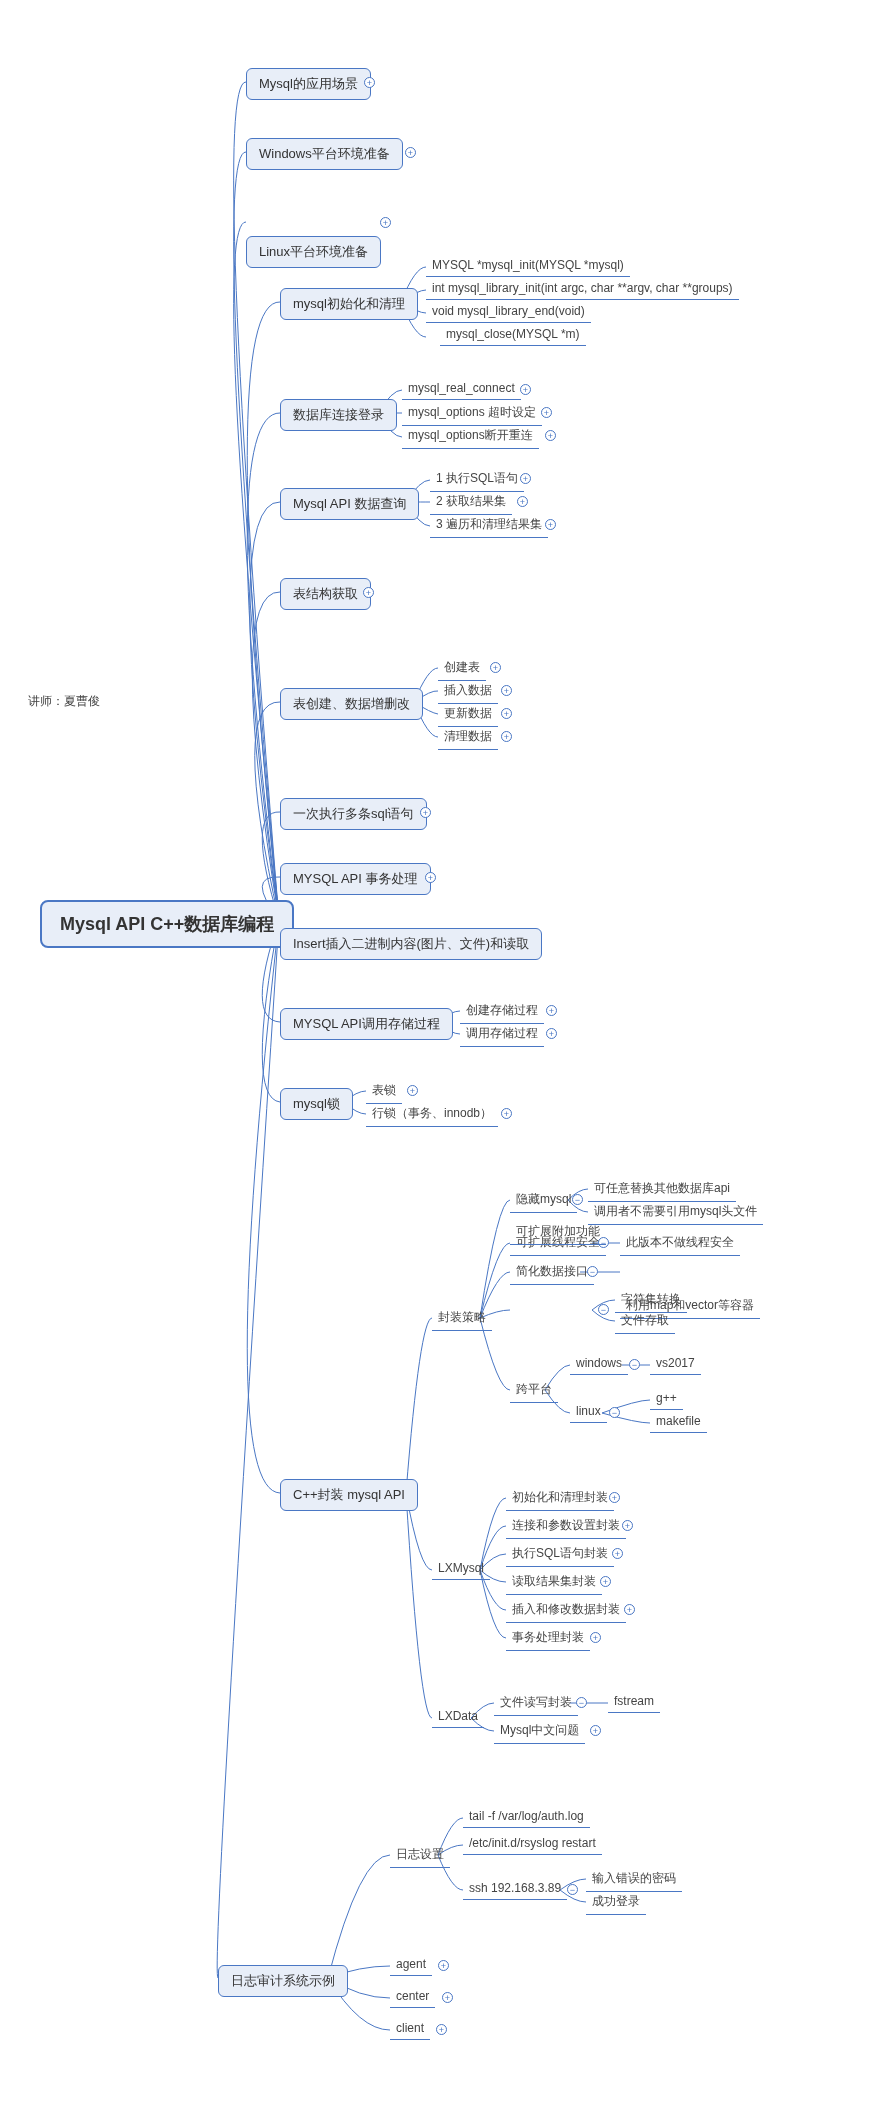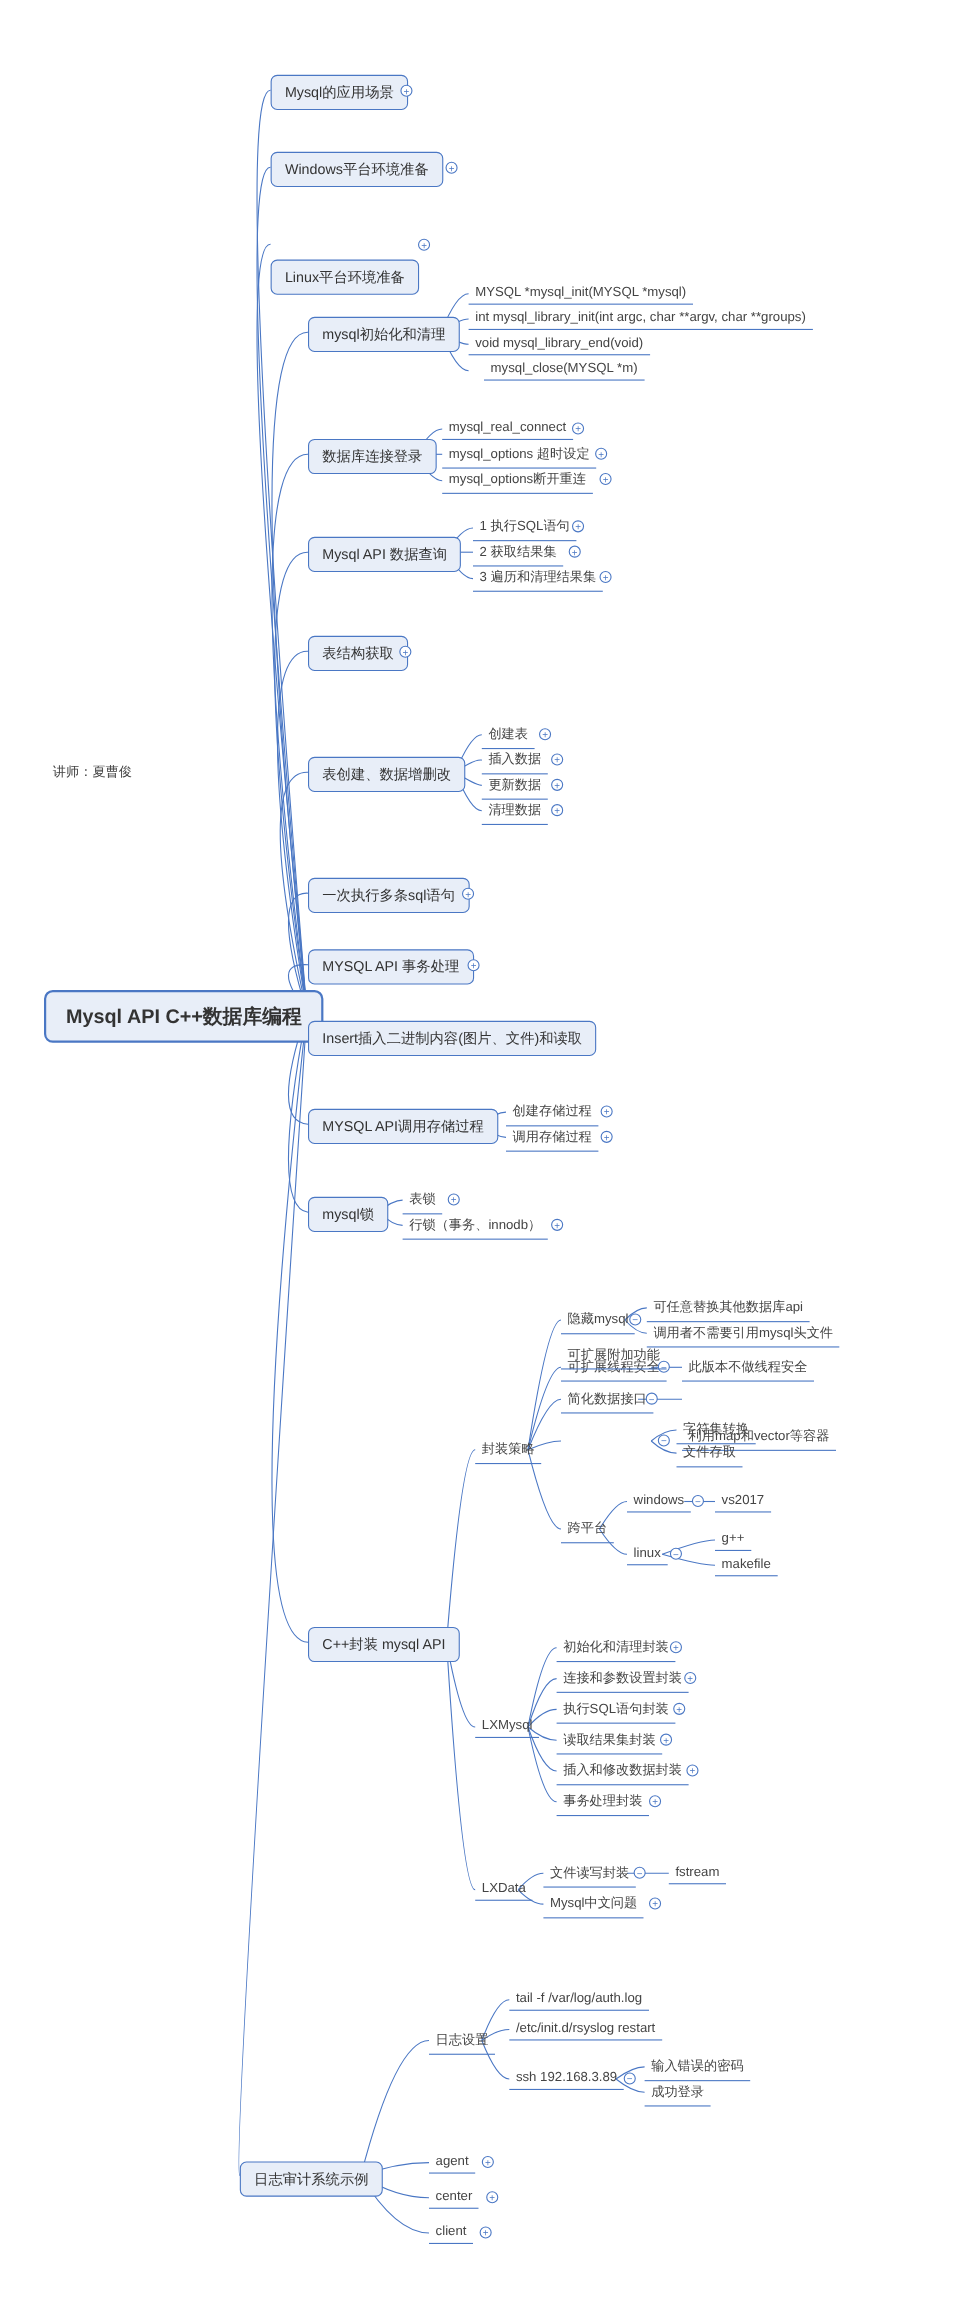--- a/index.html
+++ b/index.html
@@ -165,21 +165,21 @@
 
     <path d="M 438 1855 Q 452 1818 463 1818"></path>
     <path d="M 438 1855 Q 452 1845 463 1845"></path>
     <path d="M 438 1855 Q 452 1890 463 1890"></path>
 
     <path d="M 560 1890 Q 575 1879 586 1879"></path>
     <path d="M 560 1890 Q 575 1902 586 1902"></path>
   </g>
 </svg>
 
-<div class="lbl" style="left:48px;top:693px;text-align:center;">讲师：夏曹俊</div>
+<div class="lbl" style="left:28px;top:693px;text-align:center;">讲师：夏曹俊</div>
 
 <div class="node root" style="left:40px;top:900px;">Mysql API C++数据库编程</div>
 
 <div class="node branch" style="left:246px;top:68px;">Mysql的应用场景</div>
 <div class="exp" style="left:364px;top:77px;">+</div>
 
 <div class="node branch" style="left:246px;top:138px;">Windows平台环境准备</div>
 <div class="exp" style="left:405px;top:147px;">+</div>
 
 <div class="node branch" style="left:246px;top:208px;margin-top:28px;">Linux平台环境准备</div>

